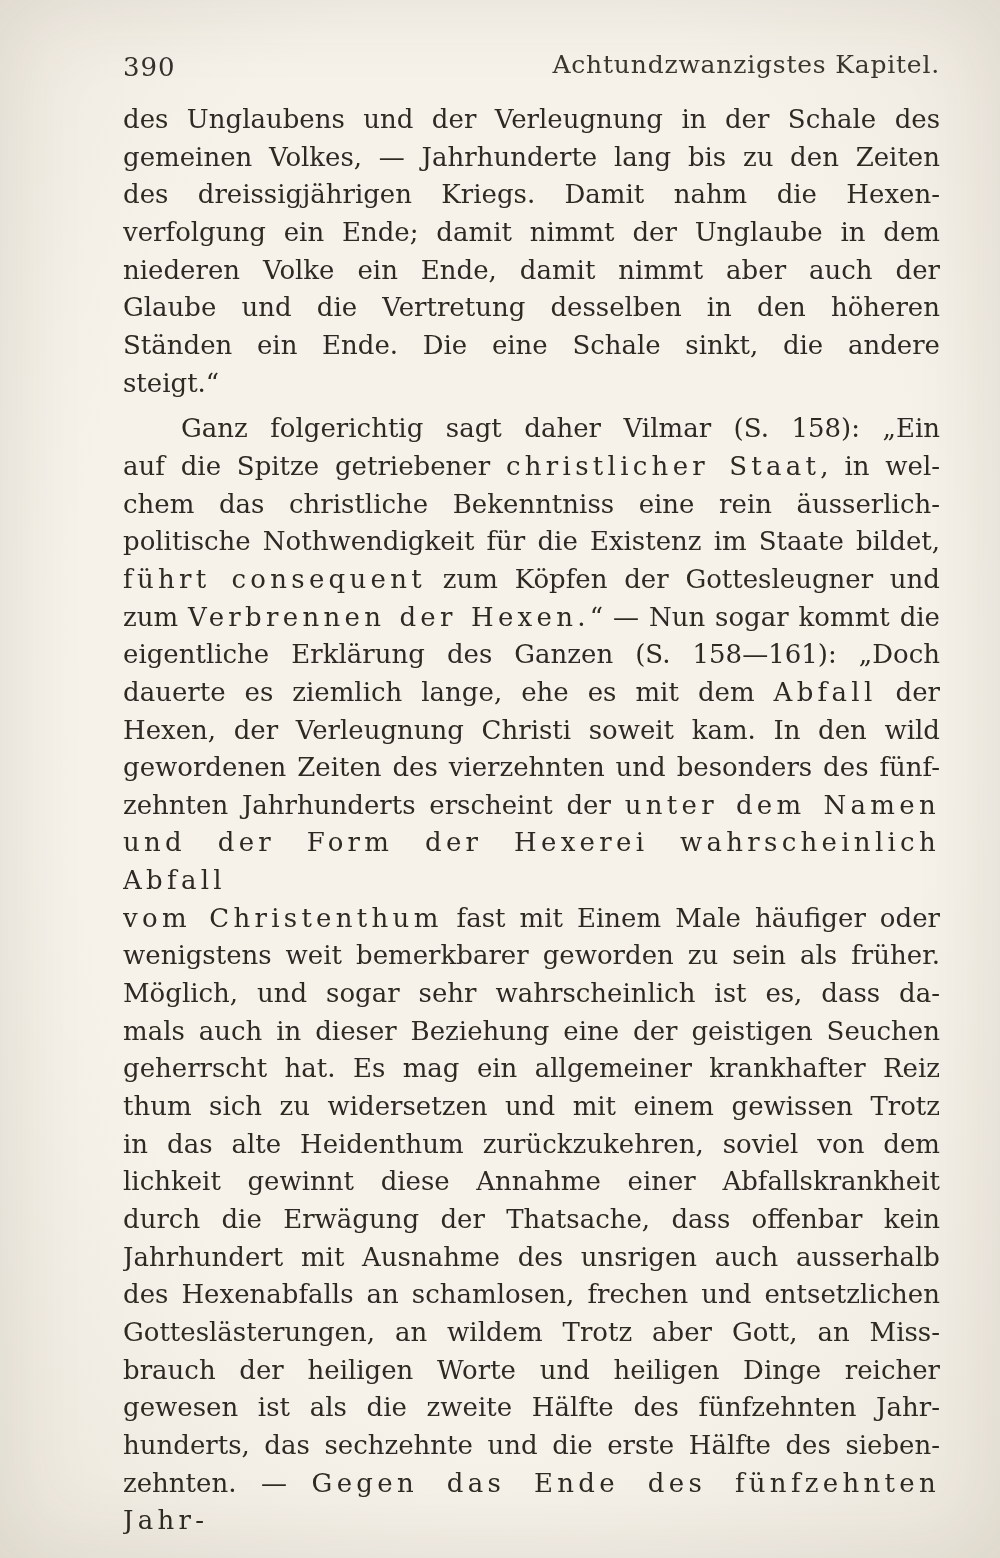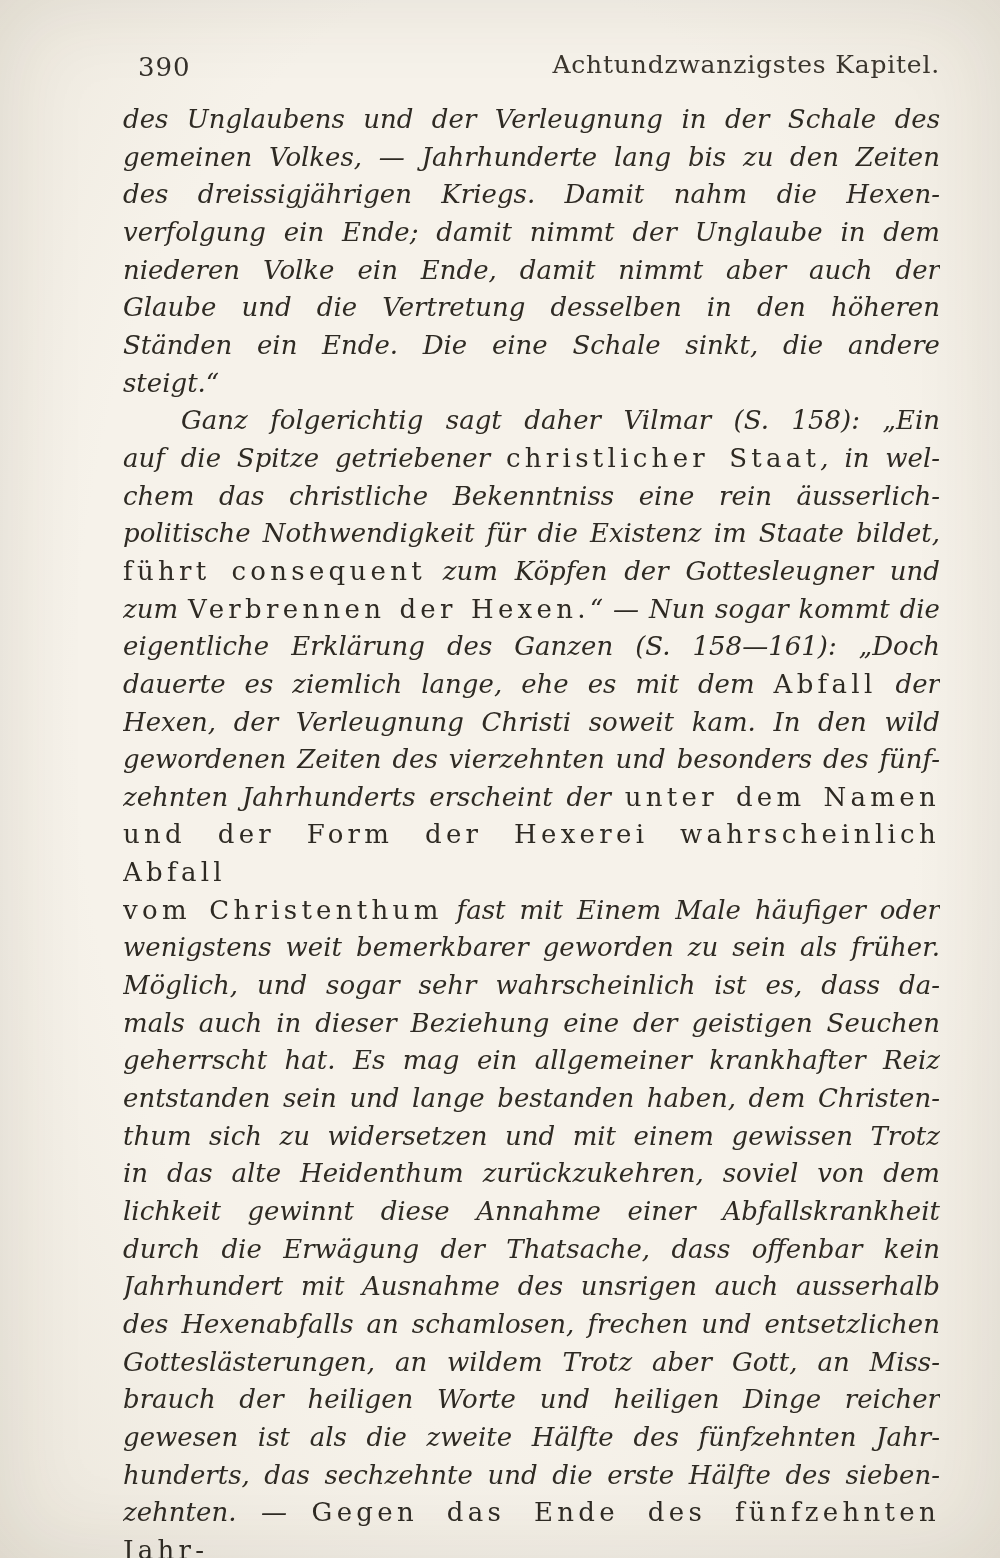--- a/index.html
+++ b/index.html
@@ -21,21 +21,21 @@
   }
   .header-row {
     position: absolute;
     top: 48px;
     left: 123px;
     width: 817px;
     height: 34px;
   }
   .page-number {
     position: absolute;
-    left: 15px;
+    left: 0;
     top: 4px;
     font-size: 26px;
     letter-spacing: 1px;
     color: #34302a;
   }
   .chapter-title {
     position: absolute;
     left: 0;
     right: 0;
     top: 2px;
@@ -59,27 +59,27 @@
     text-align: justify;
     text-align-last: justify;
     white-space: normal;
     overflow: hidden;
   }
   .line.line-end {
     text-align-last: left;
   }
   .line.indent {
     padding-left: 58px;
+    margin-top: 8px;
   }
   .sperr {
     letter-spacing: 0.165em;
   }
   .seg {
     letter-spacing: normal;
-    font-style: italic;
   }
 </style>
 </head>
 <body>
 
 <div class="page">
   <div class="header-row">
     <div class="page-number">390</div>
     <div class="chapter-title">Achtundzwanzigstes Kapitel.</div>
   </div>
@@ -105,21 +105,20 @@
         <div class="line"><span class="seg">dauerte es ziemlich lange, ehe es mit dem </span><span class="sperr">Abfall</span><span class="seg"> der</span></div>
         <div class="line"><span class="seg">Hexen, der Verleugnung Christi soweit kam. In den wild</span></div>
         <div class="line"><span class="seg">gewordenen Zeiten des vierzehnten und besonders des fünf-</span></div>
         <div class="line"><span class="seg">zehnten Jahrhunderts erscheint der </span><span class="sperr">unter dem Namen</span></div>
         <div class="line"><span class="sperr">und der Form der Hexerei wahrscheinlich Abfall</span></div>
         <div class="line"><span class="sperr">vom Christenthum</span><span class="seg"> fast mit Einem Male häufiger oder</span></div>
         <div class="line"><span class="seg">wenigstens weit bemerkbarer geworden zu sein als früher.</span></div>
         <div class="line"><span class="seg">Möglich, und sogar sehr wahrscheinlich ist es, dass da-</span></div>
         <div class="line"><span class="seg">mals auch in dieser Beziehung eine der geistigen Seuchen</span></div>
         <div class="line"><span class="seg">geherrscht hat. Es mag ein allgemeiner krankhafter Reiz</span></div>
-        <div class="line"><span class="seg">entstanden sein und lange bestanden haben, dem Christen-</span></div>
         <div class="line"><span class="seg">thum sich zu widersetzen und mit einem gewissen Trotz</span></div>
         <div class="line"><span class="seg">in das alte Heidenthum zurückzukehren, soviel von dem</span></div>
         <div class="line"><span class="seg">lichkeit gewinnt diese Annahme einer Abfallskrankheit</span></div>
         <div class="line"><span class="seg">durch die Erwägung der Thatsache, dass offenbar kein</span></div>
         <div class="line"><span class="seg">Jahrhundert mit Ausnahme des unsrigen auch ausserhalb</span></div>
         <div class="line"><span class="seg">des Hexenabfalls an schamlosen, frechen und entsetzlichen</span></div>
         <div class="line"><span class="seg">Gotteslästerungen, an wildem Trotz aber Gott, an Miss-</span></div>
         <div class="line"><span class="seg">brauch der heiligen Worte und heiligen Dinge reicher</span></div>
         <div class="line"><span class="seg">gewesen ist als die zweite Hälfte des fünfzehnten Jahr-</span></div>
         <div class="line"><span class="seg">hunderts, das sechzehnte und die erste Hälfte des sieben-</span></div>

